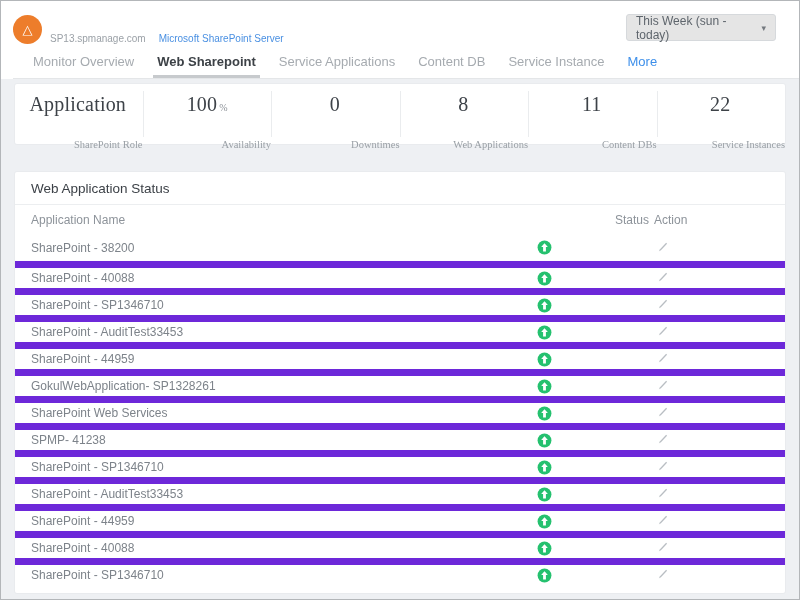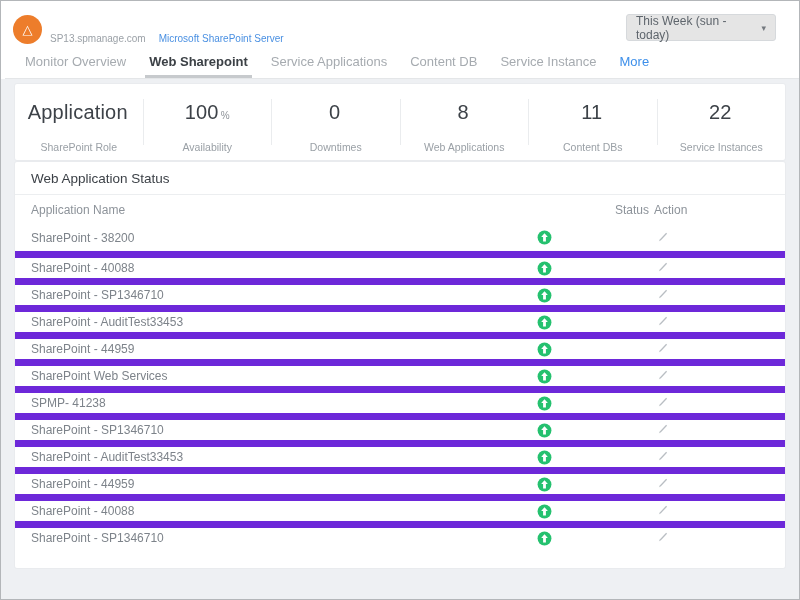--- a/index.html
+++ b/index.html
@@ -32,48 +32,48 @@
     position: absolute; right: 23px; top: 13px; width: 150px; height: 27px;
     border: 1px solid #d6d9dc; border-radius: 3px; background: #e5e5e5;
     display: flex; align-items: center; justify-content: space-between;
     padding: 0 9px; cursor: pointer;
   }
   .period-label { font-size: 12px; color: #5e656c; }
   .caret-down-icon { font-size: 9px; color: #74797f; }
 
   
   .tabbar {
-    position: absolute; left: 4px; right: 0; bottom: 0; height: 31px;
+    position: absolute; left: 12px; right: 0; bottom: 0; height: 31px;
     border-bottom: 1px solid #e4e6e8; display: flex; align-items: stretch;
     padding-left: 16px;
   }
   .tab {
     display: flex; align-items: center; padding: 0 4px; margin-right: 15px;
     font-size: 13px; color: #a6abb0; cursor: pointer; border-bottom: 3px solid transparent;
   }
   .tab.active { color: #3c4146; font-weight: 700; border-bottom-color: #c7cacd; }
   .tab.accent { color: #3d8fea; }
 
   
   .content {
     position: absolute; top: 78px; left: 0; right: 0; bottom: 0;
     background: #eef0f3; padding: 5px 14px 0;
   }
   .card { background: #fff; border-radius: 2px; box-shadow: 0 0 0 1px rgba(0,0,0,0.02); }
 
   
-  .stats-card { display: flex; align-items: center; height: 76px; }
+  .stats-card { display: flex; align-items: center; height: 60px; font-family: Liberation Serif, serif; }
   .stat { flex: 1; text-align: center; height: 46px; padding-top: 2px; }
   .stat + .stat { border-left: 1px solid #eaecee; }
   .stat-value { font-size: 20px; color: #3d4248; font-weight: 500; letter-spacing: 0.2px; }
   .stat-suffix { font-size: 10px; color: #8d9298; font-weight: 400; margin-left: 2px; }
-  .stat-label { font-size: 10.5px; color: #9aa0a6; margin-top: 17px; }
+  .stat-label { font-size: 10.5px; color: #9aa0a6; margin-top: 23px; text-align: right; }
 
   
-  .table-card { margin-top: 2px; padding-bottom: 20px; }
+  .table-card { margin-top: 28px; padding-bottom: 8px; }
   .card-title {
     padding: 9px 16px 8px; font-size: 13.5px; color: #3c4147;
     border-bottom: 1px solid #eceef0;
   }
   .grid-row {
     display: grid; grid-template-columns: 1fr 70px 75px 115px;
     align-items: center; padding: 0 16px;
   }
   .thead { height: 29px; font-size: 12px; color: #8d939a; }
   .thead .col-status { padding-left: 36px; }
@@ -256,20 +256,38 @@
     <div>
       <span class="edit-button">
         <svg width="14" height="14" viewBox="0 0 14 14">
           <path d="M4 10.2 L10.6 3.2" stroke="#b9bec3" stroke-width="1.3" fill="none"></path>
           <path d="M4.1 10.3 L2.9 11.6 L3.4 9.8 Z" fill="#b9bec3"></path>
         </svg>
       </span>
     </div>
   </div>
 
+  <div class="grid-row trow">
+    <div>GokulWebApplication- SP1328261</div>
+    <div class="cell-status">
+      <svg class="status-up-icon" viewBox="0 0 16 16">
+        <circle cx="8" cy="8" r="7.4" fill="#25c16f"></circle>
+        <path d="M8 3.4 L11.6 7.5 H9.5 V12.2 H6.5 V7.5 H4.4 Z" fill="#ffffff"></path>
+      </svg>
+    </div>
+    <div></div>
+    <div>
+      <span class="edit-button">
+        <svg width="14" height="14" viewBox="0 0 14 14">
+          <path d="M4 10.2 L10.6 3.2" stroke="#b9bec3" stroke-width="1.3" fill="none"></path>
+          <path d="M4.1 10.3 L2.9 11.6 L3.4 9.8 Z" fill="#b9bec3"></path>
+        </svg>
+      </span>
+    </div>
+  </div>
 
   <div class="grid-row trow">
     <div>SharePoint Web Services</div>
     <div class="cell-status">
       <svg class="status-up-icon" viewBox="0 0 16 16">
         <circle cx="8" cy="8" r="7.4" fill="#25c16f"></circle>
         <path d="M8 3.4 L11.6 7.5 H9.5 V12.2 H6.5 V7.5 H4.4 Z" fill="#ffffff"></path>
       </svg>
     </div>
     <div></div>

